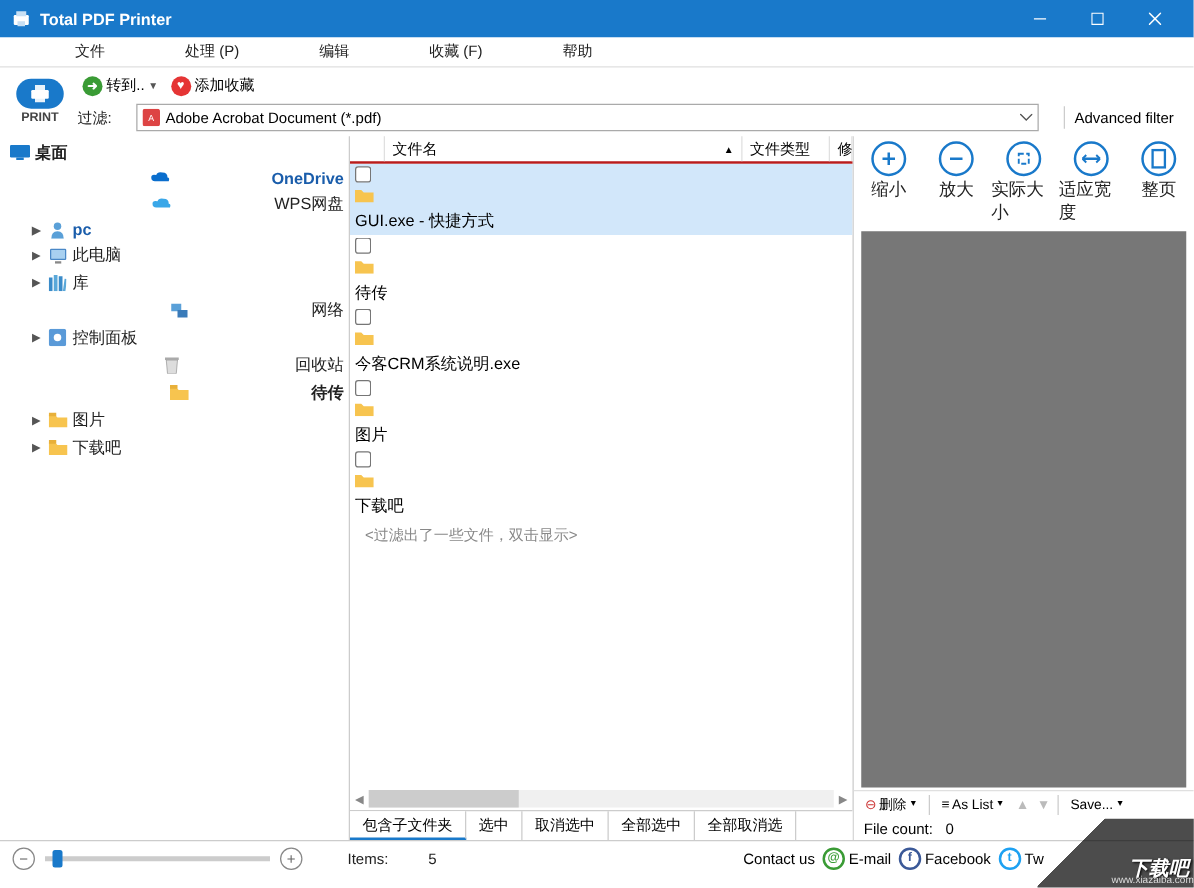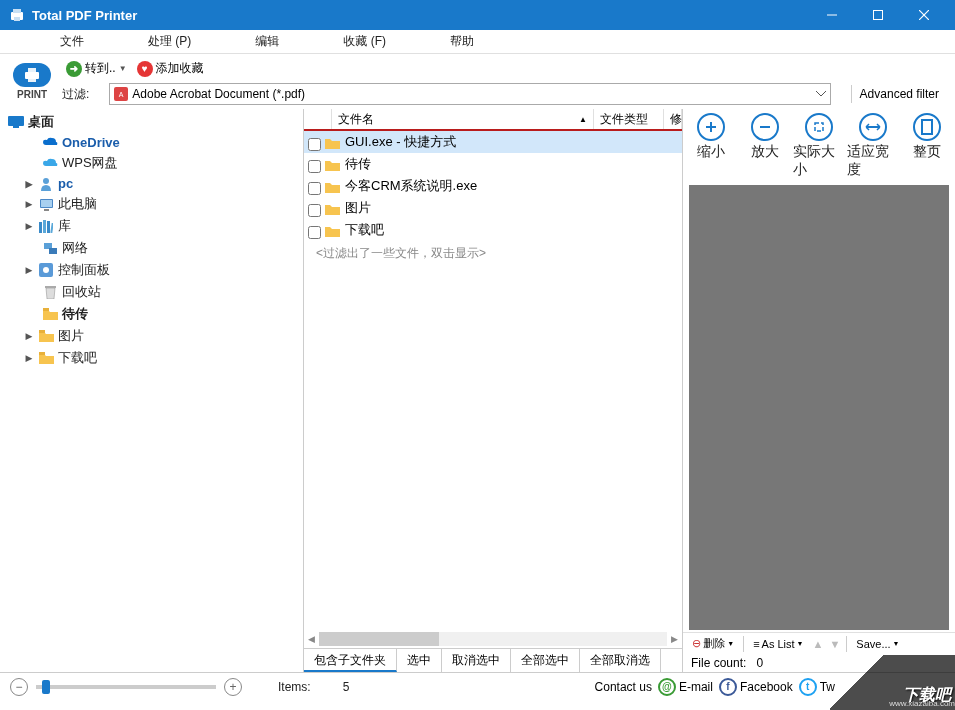--- a/index.html
+++ b/index.html
@@ -18,34 +18,34 @@
 .toolbar-right { flex: 1; display: flex; flex-direction: column; gap: 4px; }
 .toolbar-actions { display: flex; gap: 2px; align-items: center; }
 .action-btn { display: flex; align-items: center; gap: 3px; padding: 2px 4px; cursor: pointer; font-size: 12px; }
 .circle-icon { width: 16px; height: 16px; border-radius: 50%; display: flex; align-items: center; justify-content: center; color: #fff; font-size: 10px; font-weight: bold; }
 .filter-row { display: flex; align-items: center; gap: 20px; }
 .filter-label { font-size: 12px; color: #222; }
 .filter-select { flex: 1; height: 22px; border: 1px solid #aaa; display: flex; align-items: center; padding: 0 4px; gap: 4px; position: relative; cursor: pointer; }
 .filter-select-arrow { position: absolute; right: 4px; }
 .adv-filter { padding: 2px 8px; border-left: 1px solid #ccc; cursor: pointer; font-size: 12px; }
 .main-area { display: flex; height: 563px; }
-.sidebar { width: 304px; border-right: 1px solid #ccc; overflow-y: auto; padding-top: 2px; }
+.sidebar { width: 280px; border-right: 1px solid #ccc; overflow-y: auto; padding-top: 2px; }
 .tree-item { display: flex; align-items: center; gap: 4px; padding: 2px 4px 2px 8px; cursor: pointer; font-size: 13px; color: #222; white-space: nowrap; }
 .tree-item.bold { font-weight: bold; }
-.tree-indent1 { padding-left: 28px; }
+.tree-indent1 { padding-left: 28px; justify-content: space-between; }
 .tree-indent2 { padding-left: 24px; }
 .tree-caret { width: 10px; display: inline-flex; align-items: center; justify-content: center; color: #555; font-size: 9px; }
 .tree-icon { width: 16px; height: 15px; display: inline-flex; align-items: center; justify-content: center; }
 .tree-label { color: #1a5dab; }
 .tree-label.black { color: #222; }
 .center-panel { flex: 1; display: flex; flex-direction: column; border-right: 1px solid #ccc; }
 .file-header { display: flex; height: 22px; border-bottom: 2px solid #b91c1c; background: #fff; }
 .file-header-col { padding: 2px 6px; border-right: 1px solid #e0e0e0; display: flex; align-items: center; gap: 6px; font-size: 12px; cursor: pointer; }
 .file-list { flex: 1; overflow: auto; }
-.file-row { display: flex; align-items: flex-end; gap: 4px; padding: 2px 4px; cursor: pointer; font-size: 13px; }
+.file-row { display: flex; align-items: flex-start; gap: 4px; padding: 2px 4px; cursor: pointer; font-size: 13px; flex-direction: column; }
 .file-row.selected { background: #d2e7fa; }
 .file-row input[type=checkbox] { width: 13px; height: 13px; cursor: pointer; }
 .folder-icon-sm { width: 16px; height: 14px; display: inline-flex; }
 .file-hint { padding: 4px 12px; color: #888; font-size: 12px; }
 .hscroll { display: flex; align-items: center; height: 18px; padding: 0 4px; gap: 4px; }
 .hscroll-track { flex: 1; height: 14px; background: #f0f0f0; position: relative; }
 .hscroll-thumb { position: absolute; left: 0; width: 120px; height: 100%; background: #ccc; }
 .file-tabs { display: flex; height: 24px; border-top: 1px solid #ccc; background: #fff; }
 .file-tab { padding: 3px 10px; border-right: 1px solid #ccc; cursor: pointer; font-size: 12px; white-space: nowrap; }
 .file-tab.active { background: #fff; border-bottom: 2px solid #1979ca; }

